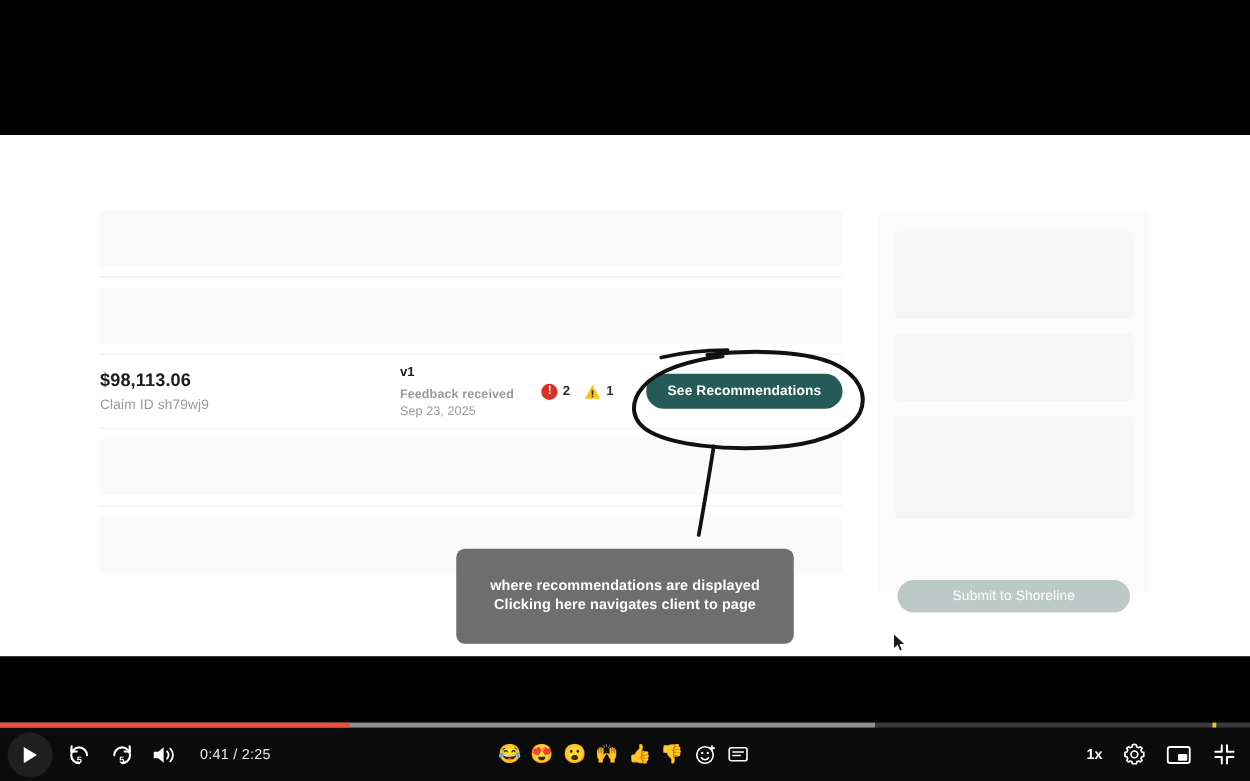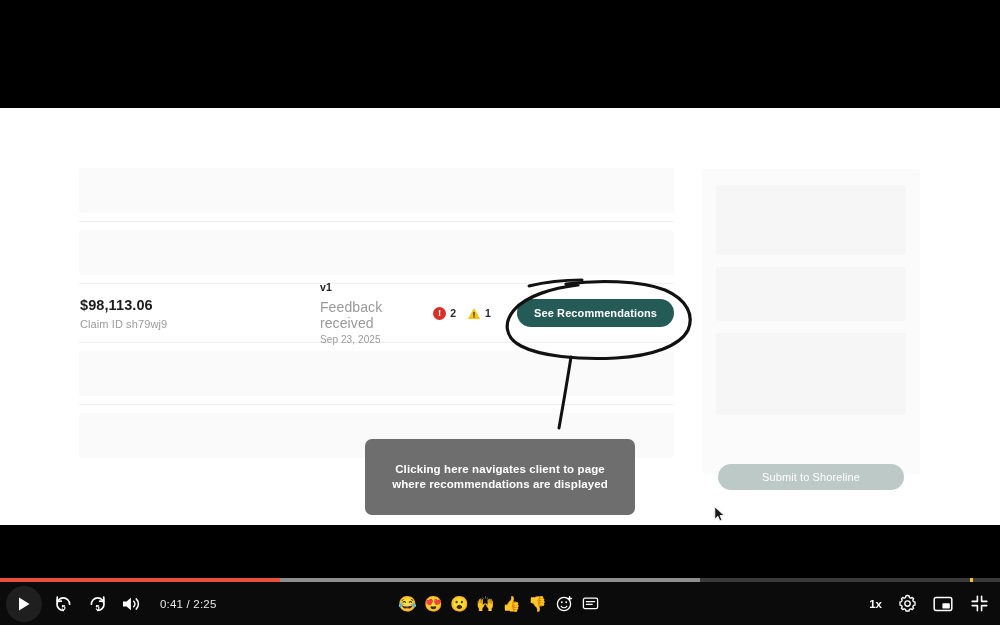--- a/index.html
+++ b/index.html
@@ -99,24 +99,25 @@
   .version-block {
     width: 118px;
   }
   .version-label {
     font-size: 10.5px;
     font-weight: bold;
     color: #1c1c1c;
     letter-spacing: 0.1px;
   }
   .version-status {
-    font-size: 14px;
+    font-size: 10px;
     color: #9a9a9a;
     margin-top: 6px;
     letter-spacing: 0.1px;
+    font-weight: bold;
   }
   .version-date {
     font-size: 10px;
     color: #9a9a9a;
     margin-top: 3px;
     letter-spacing: 0.1px;
   }
   .badges {
     display: flex;
     align-items: center;
@@ -438,22 +439,22 @@
                  C504 229 504 214 514 202
                  C526 188 552 180 578 177" fill="none" stroke="#111111" stroke-width="3.2" stroke-linecap="round" stroke-linejoin="round"></path>
 
         <path d="M529 178 C545 174 566 172 582 172" fill="none" stroke="#111111" stroke-width="3" stroke-linecap="round"></path>
 
         <path d="M571 249 C568 268 564 292 559 320" fill="none" stroke="#111111" stroke-width="3" stroke-linecap="round"></path>
       </svg>
     </div>
 
     <div class="callout" style="background: rgb(110, 110, 110);">
+      <div class="callout-line">where recommendations are displayed</div>
       <div class="callout-line">Clicking here navigates client to page</div>
-      <div class="callout-line">where recommendations are displayed</div>
     </div>
 
     <div id="mouse-cursor">
       <svg width="12" height="17" viewBox="0 0 12 17">
         <path d="M0.8 0.8 L0.8 13.2 L3.9 10.3 L5.9 14.9 L7.9 14.0 L6.0 9.6 L10.2 9.5 Z" fill="#1a1a1a" stroke="#ffffff" stroke-width="0.8"></path>
       </svg>
     </div>
 
   </div>
 

